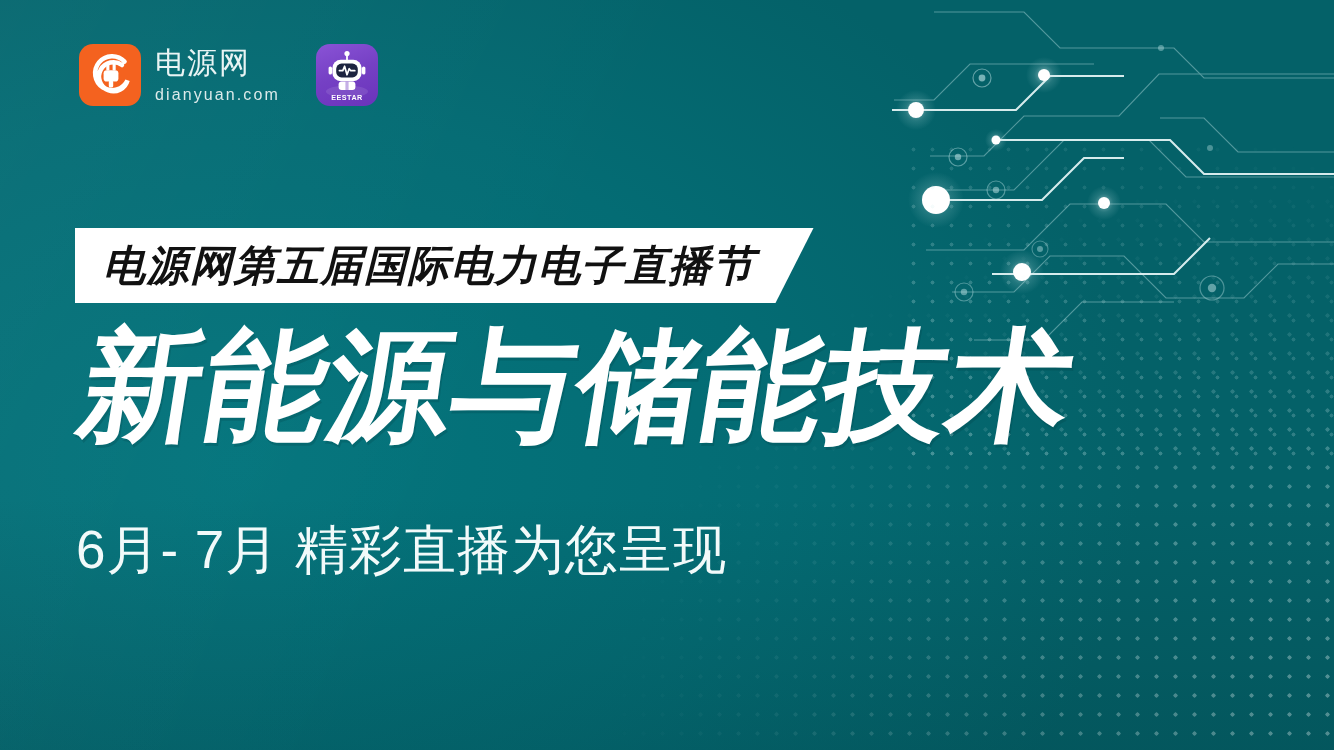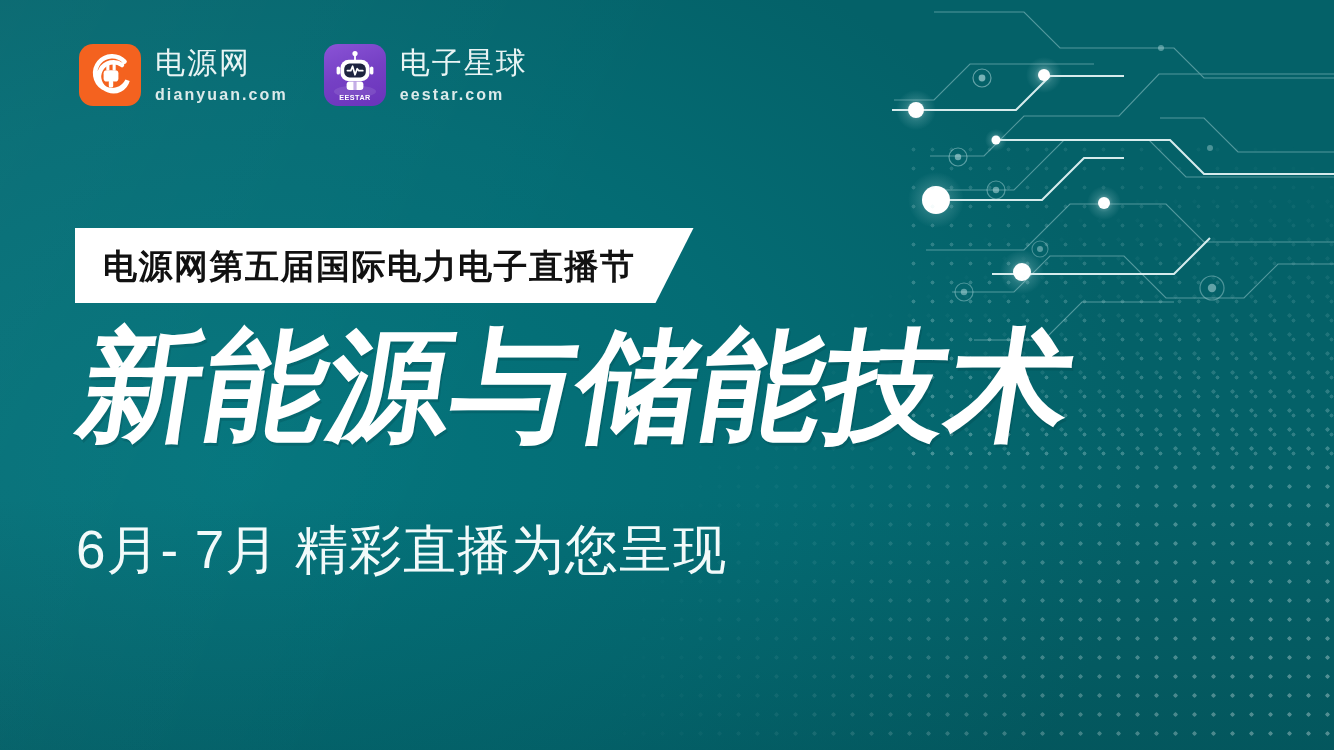--- a/index.html
+++ b/index.html
@@ -92,44 +92,45 @@
     color: #e9f4f4;
     letter-spacing: 2px;
     font-weight: 400;
     white-space: nowrap;
   }
   .logo-url {
     margin-top: 9px;
     font-size: 16px;
     color: #dceaea;
     letter-spacing: 2.1px;
-    font-weight: 700;
+    font-weight: 400;
     white-space: nowrap;
   }
   .logo-gap { width: 36px; flex: none; }
 
   
   .banner {
     position: absolute;
     left: 75px;
     top: 228px;
     height: 75px;
     padding: 0 58px 0 28px;
     background: #ffffff;
     display: flex;
     align-items: center;
     clip-path: polygon(0 0, 100% 0, calc(100% - 38px) 100%, 0 100%);
   }
   .banner-text {
-    font-size: 34px;
+    font-size: 42px;
     font-weight: 700;
     color: #111111;
     letter-spacing: 1.5px;
     white-space: nowrap;
     line-height: 1;
+    font-style: italic;
   }
 
   
   .headline {
     position: absolute;
     left: 72px;
     top: 325px;
     font-size: 122px;
     font-weight: 700;
     color: #ffffff;
@@ -246,24 +247,20 @@
         <rect x="30.1" y="11.6" width="1.8" height="4.6" fill="#ffffff"></rect>
         <rect x="16.4" y="15.8" width="29.2" height="21.4" rx="8.4" fill="#ffffff"></rect>
         <rect x="20.2" y="19.6" width="21.6" height="13.8" rx="5.4" fill="#1d2440"></rect>
         <path d="M23.4 26.6 h3.4 l1.8 -4.4 l2.4 8.6 l2.2 -6.1 l1.6 2 h4.0" fill="none" stroke="#ffffff" stroke-width="1.7" stroke-linecap="round" stroke-linejoin="round"></path>
         <rect x="12.6" y="22.4" width="3.4" height="8.2" rx="1.7" fill="#ffffff"></rect>
         <rect x="46" y="22.4" width="3.4" height="8.2" rx="1.7" fill="#ffffff"></rect>
         <rect x="22.6" y="37.6" width="16.8" height="8.4" rx="3" fill="#ffffff"></rect>
         <rect x="29.4" y="37.6" width="3.2" height="8.4" fill="#7540c4" opacity="0.42"></rect>
         <text x="31" y="55.6" text-anchor="middle" fill="#ffffff" font-family="Liberation Sans, sans-serif" font-size="7.2" font-weight="700" letter-spacing="0.5">EESTAR</text>
       </svg>
-      <div class="logo-text">
-        <div class="logo-cn">电子星球</div>
-        <div class="logo-url">eestar.com</div>
-      </div>
     </div>
 
   </div>
 
   <div class="banner">
     <span class="banner-text">电源网第五届国际电力电子直播节</span>
   </div>
 
   <div class="headline">新能源与储能技术</div>
 

